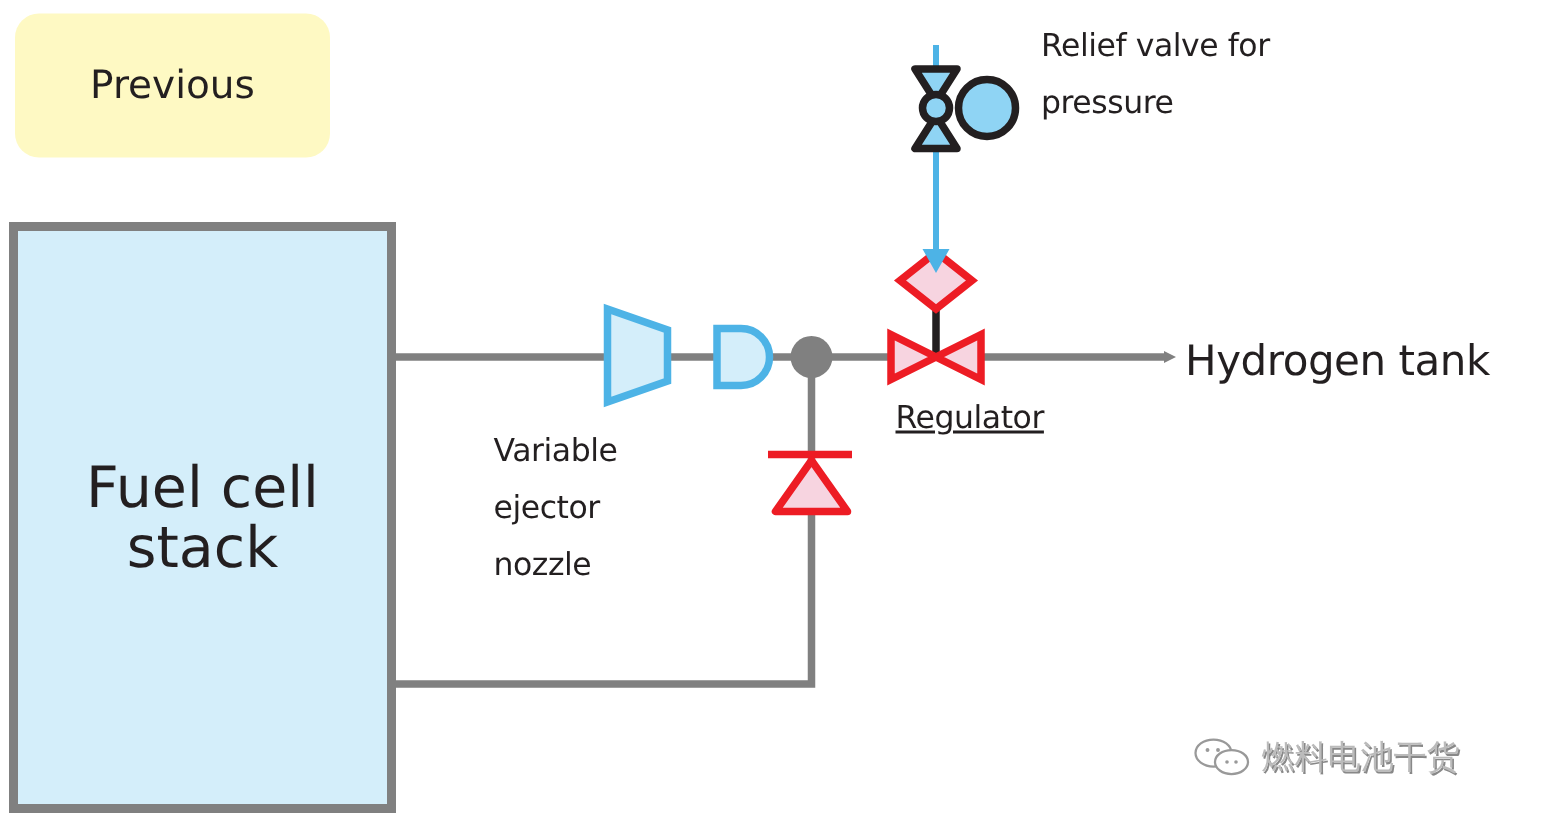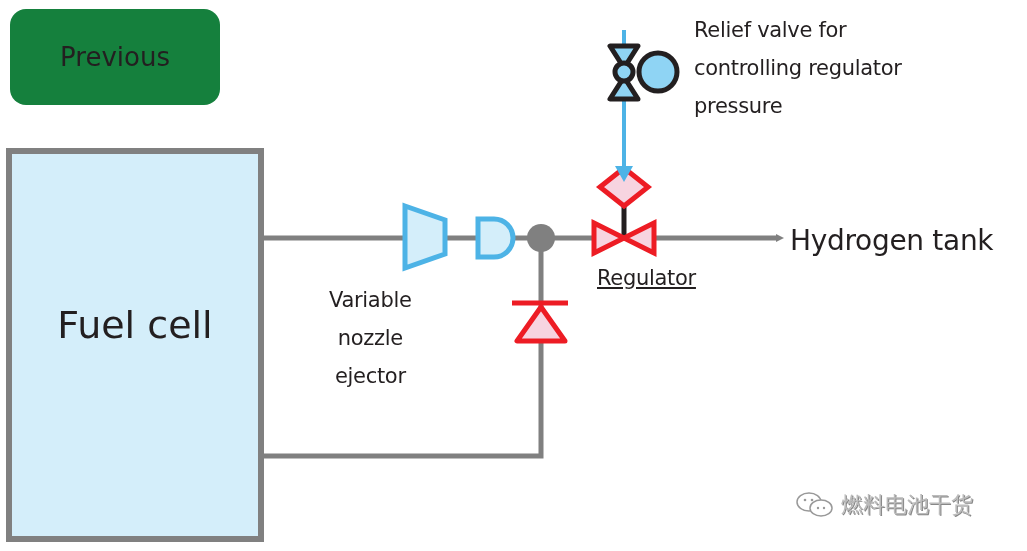--- a/index.html
+++ b/index.html
@@ -1,20 +1,20 @@
 <!DOCTYPE html>
 <html><head>
   <meta charset="utf-8">
   <style>
     html, body { margin: 0; padding: 0; background: #ffffff; }
     body { width: 1027px; height: 551px; position: relative; overflow: hidden;
            font-family: "DejaVu Sans", "Liberation Sans", sans-serif; color: #231f20; }
     svg { position: absolute; left: 0; top: 0; }
     .lbl { position: absolute; font-size: 21px; line-height: 38px; color: #231f20; letter-spacing: -0.3px; }
-    .badge { position: absolute; left: 10px; top: 9px; width: 210px; height: 96px; background: #15803d;
+    .badge { position: absolute; left: 10px; top: 9px; width: 210px; height: 96px; background: #fef9c3;
              border-radius: 16px; display: flex; flex-direction: column; align-items: center; justify-content: center; }
     .badge span { font-size: 26px; line-height: 36px; color: #231f20; }
     .stack-text { position: absolute; left: 20px; top: 305px; width: 230px; text-align: center; font-size: 38px; line-height: 40px; }
     .watermark { position: absolute; left: 795px; top: 490px; display: flex; align-items: center; gap: 6px;
                  color: #bbbbbb; font-size: 22px; text-shadow: 1px 1px 0 #888; font-family: Liberation Mono, monospace; }
   </style>
 </head>
 <body>
 
 <div class="badge">
@@ -47,35 +47,35 @@
   <polygon points="615,166 633,166 624,182" fill="#4db3e6"></polygon>
 
   <polygon points="610,46 638,46 624,68" fill="#8fd4f4" stroke="#231f20" stroke-width="5" stroke-linejoin="round"></polygon>
   <polygon points="610,99 638,99 624,77" fill="#8fd4f4" stroke="#231f20" stroke-width="5" stroke-linejoin="round"></polygon>
   <circle cx="624" cy="72" r="9" fill="#8fd4f4" stroke="#231f20" stroke-width="5"></circle>
   <circle cx="658" cy="72" r="19" fill="#8fd4f4" stroke="#231f20" stroke-width="5"></circle>
 </svg>
 
 <div class="stack-text">
   <div>Fuel cell</div>
+  <div>stack</div>
 </div>
 
-<div class="lbl" style="left:329px; top:281px;text-align:center;">
+<div class="lbl" style="left:329px; top:281px;">
   <div>Variable</div>
+  <div>ejector</div>
   <div>nozzle</div>
-  <div>ejector</div>
 </div>
 
 <div class="lbl" style="left:597px; top:259px;text-decoration:underline;">Regulator</div>
 
 <div class="lbl" style="left:790px; top:220px; font-size:28px; line-height:42px;">Hydrogen tank</div>
 
 <div class="lbl" style="left:694px; top:11px;">
   <div>Relief valve for</div>
-  <div>controlling regulator</div>
   <div>pressure</div>
 </div>
 
 <div class="watermark">
   <svg width="40" height="30" viewBox="0 0 40 30" style="position:static;">
     <ellipse cx="14" cy="12" rx="12" ry="9" fill="none" stroke="#999" stroke-width="1.5"></ellipse>
     <ellipse cx="26" cy="18" rx="11" ry="8" fill="#fff" stroke="#999" stroke-width="1.5"></ellipse>
     <circle cx="10" cy="10" r="1.3" fill="#999"></circle>
       <circle cx="17" cy="10" r="1.3" fill="#999"></circle>
     <circle cx="23" cy="18" r="1.2" fill="#999"></circle>

